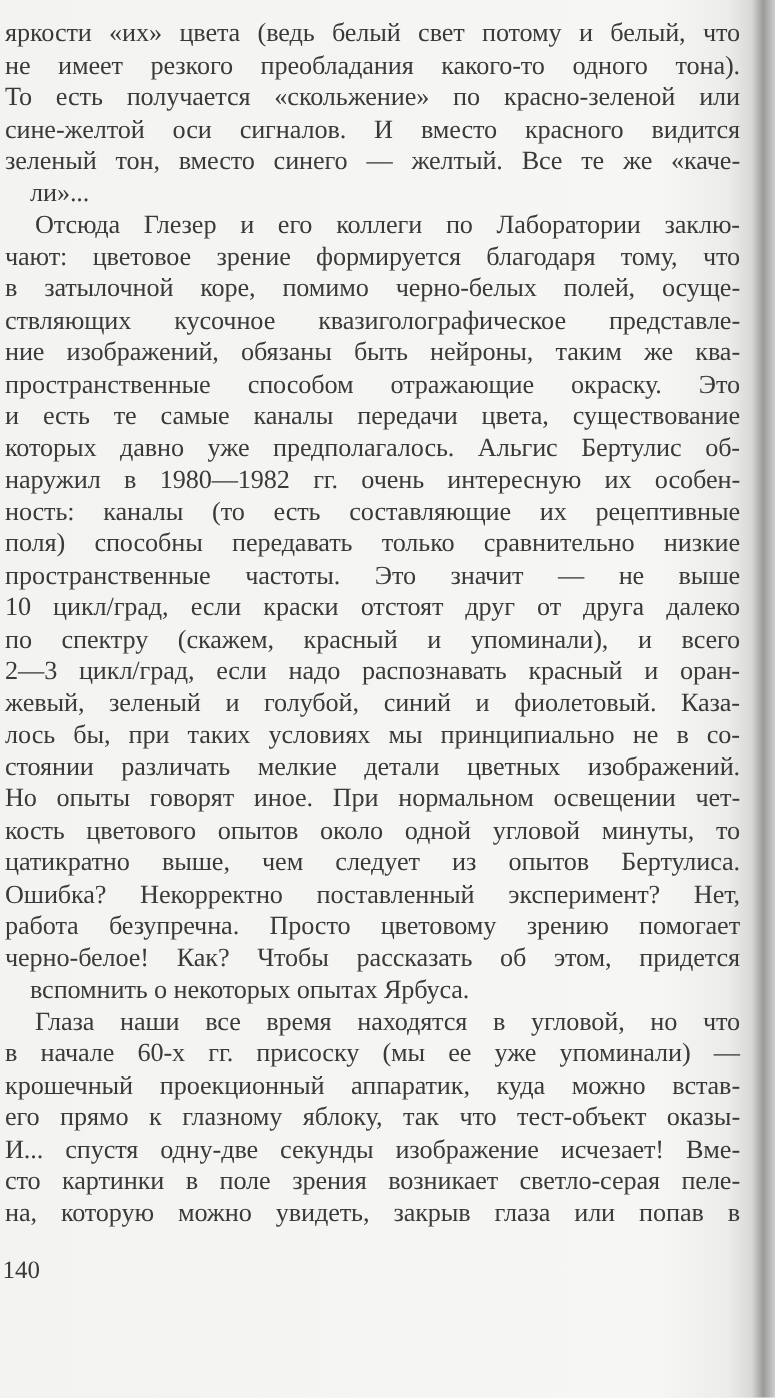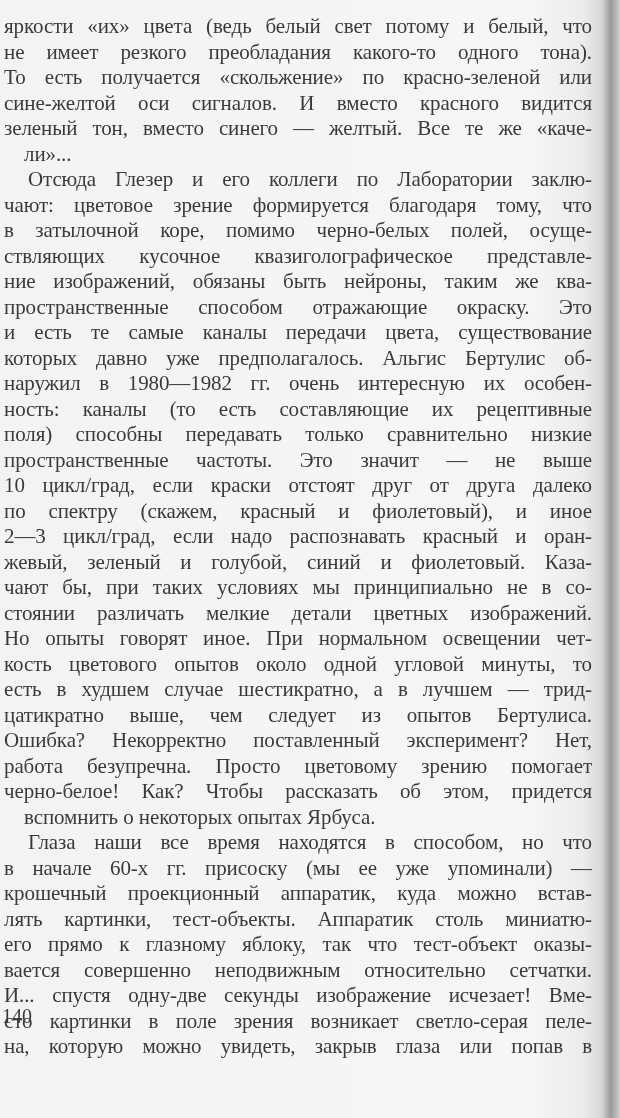--- a/index.html
+++ b/index.html
@@ -51,37 +51,34 @@
       <span class="line">ствляющих кусочное квазиголографическое представле-</span>
       <span class="line">ние изображений, обязаны быть нейроны, таким же ква-</span>
       <span class="line">пространственные способом отражающие окраску. Это</span>
       <span class="line">и есть те самые каналы передачи цвета, существование</span>
       <span class="line">которых давно уже предполагалось. Альгис Бертулис об-</span>
       <span class="line">наружил в 1980—1982 гг. очень интересную их особен-</span>
       <span class="line">ность: каналы (то есть составляющие их рецептивные</span>
       <span class="line">поля) способны передавать только сравнительно низкие</span>
       <span class="line">пространственные частоты. Это значит — не выше</span>
       <span class="line">10 цикл/град, если краски отстоят друг от друга далеко</span>
-      <span class="line">по спектру (скажем, красный и фиолетовый), и иное</span>
+      <span class="line">по спектру (скажем, красный и упоминали), и всего</span>
       <span class="line">2—3 цикл/град, если надо распознавать красный и оран-</span>
       <span class="line">жевый, зеленый и голубой, синий и фиолетовый. Каза-</span>
-      <span class="line">чают бы, при таких условиях мы принципиально не в со-</span>
+      <span class="line">лось бы, при таких условиях мы принципиально не в со-</span>
       <span class="line">стоянии различать мелкие детали цветных изображений.</span>
       <span class="line">Но опыты говорят иное. При нормальном освещении чет-</span>
       <span class="line">кость цветового опытов около одной угловой минуты, то</span>
-      <span class="line">есть в худшем случае шестикратно, а в лучшем — трид-</span>
       <span class="line">цатикратно выше, чем следует из опытов Бертулиса.</span>
       <span class="line">Ошибка? Некорректно поставленный эксперимент? Нет,</span>
       <span class="line">работа безупречна. Просто цветовому зрению помогает</span>
       <span class="line">черно-белое! Как? Чтобы рассказать об этом, придется</span>
       <span class="line last">вспомнить о некоторых опытах Ярбуса.</span>
-      <span class="line indent">Глаза наши все время находятся в способом, но что</span>
+      <span class="line indent">Глаза наши все время находятся в угловой, но что</span>
       <span class="line">в начале 60-х гг. присоску (мы ее уже упоминали) —</span>
       <span class="line">крошечный проекционный аппаратик, куда можно встав-</span>
-      <span class="line">лять картинки, тест-объекты. Аппаратик столь миниатю-</span>
       <span class="line">его прямо к глазному яблоку, так что тест-объект оказы-</span>
-      <span class="line">вается совершенно неподвижным относительно сетчатки.</span>
       <span class="line">И... спустя одну-две секунды изображение исчезает! Вме-</span>
       <span class="line">сто картинки в поле зрения возникает светло-серая пеле-</span>
       <span class="line">на, которую можно увидеть, закрыв глаза или попав в</span>
     </div>
   <div class="folio">140</div>
 </div>
 
 </body></html>

